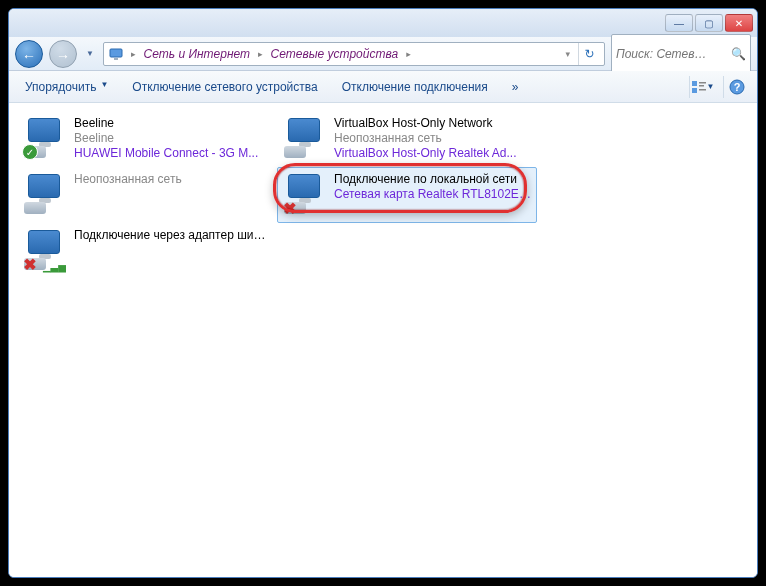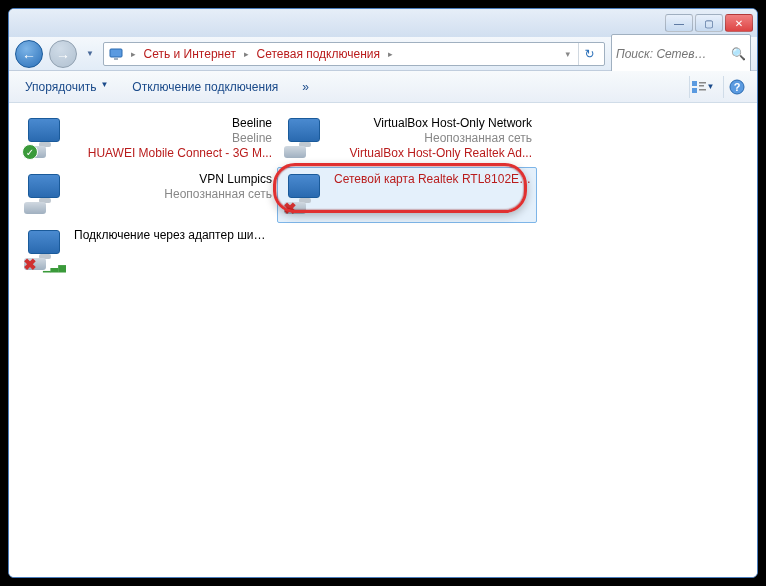--- a/index.html
+++ b/index.html
@@ -10,45 +10,45 @@
 .btn-min, .btn-max { background: linear-gradient(to bottom, #e8f0fb, #c7daf0); color: #3a5a8a; }
 .btn-close { background: linear-gradient(to bottom, #f08080, #d44); color: #fff; }
 .navbar { height: 34px; background: linear-gradient(to bottom, #f4f8fc, #e2ecf7); display: flex; align-items: center; padding: 0 6px; gap: 6px; border-bottom: 1px solid #c0cddd; }
 .nav-back, .nav-fwd { width: 28px; height: 28px; border-radius: 50%; display: flex; align-items: center; justify-content: center; font-size: 14px; cursor: pointer; }
 .nav-back { background: radial-gradient(circle at 40% 30%, #7db5e8, #2a6fb8); color: #fff; border: 1px solid #1a5a9a; }
 .nav-fwd { background: radial-gradient(circle at 40% 30%, #d0dce8, #b0c0d0); color: #fff; border: 1px solid #90a0b0; }
 .nav-drop { width: 14px; height: 20px; display: flex; align-items: center; justify-content: center; color: #4a6a9a; font-size: 8px; }
 .breadcrumb { flex: 1; height: 24px; background: #fff; border: 1px solid #a0b0c0; border-radius: 2px; display: flex; align-items: center; padding: 0 4px; gap: 2px; }
 .crumb-icon { width: 18px; display: flex; align-items: center; }
 .crumb-sep { color: #808080; font-size: 9px; padding: 0 3px; }
-.crumb-text { padding: 0 3px; color: #b91c1c; cursor: pointer; }
+.crumb-text { padding: 0 3px; color: #701a75; cursor: pointer; font-style: italic; }
 .crumb-end { flex: 1; }
 .refresh-btn { width: 22px; display: flex; align-items: center; justify-content: center; color: #2a6fb8; border-left: 1px solid #d0d8e0; height: 100%; cursor: pointer; }
 .searchbox { width: 140px; height: 40px; background: #fff; border: 1px solid #a0b0c0; border-radius: 2px; display: flex; align-items: center; padding: 0 4px; }
 .searchbox input { flex: 1; border: none; outline: none; font-size: 12px; color: #888; font-style: italic; width: 100%; }
 .search-icon { color: #2a6fb8; font-size: 12px; }
 .toolbar { height: 32px; background: linear-gradient(to bottom, #f7fafc, #e9eff7); display: flex; align-items: center; padding: 0 8px; gap: 8px; border-bottom: 1px solid #d0dce8; }
 .toolbar-btn { padding: 4px 8px; color: #1a4a8a; cursor: pointer; display: flex; gap: 4px; border-radius: 2px; }
 .toolbar-drop { font-size: 8px; color: #1a4a8a; }
 .toolbar-spacer { flex: 1; }
 .toolbar-view, .toolbar-help { width: 26px; height: 22px; display: flex; align-items: center; justify-content: center; color: #2a6fb8; cursor: pointer; border-left: 1px solid #d0dce8; }
 .content { flex: 1; background: #fff; padding: 8px; position: relative; display: flex; flex-wrap: wrap; align-content: flex-start; }
 .conn-item { width: 260px; height: 56px; display: flex; padding: 4px; gap: 8px; cursor: pointer; border: 1px solid transparent; border-radius: 2px; }
 .conn-item.selected { background: #e4f0fb; border: 1px solid #7db5e8; }
 .conn-icon { width: 44px; height: 44px; position: relative; flex-shrink: 0; }
 .monitor { position: absolute; top: 2px; left: 6px; width: 32px; height: 24px; background: linear-gradient(to bottom, #4a8ad0, #2a6ab0); border: 1px solid #1a5a9a; border-radius: 3px; }
 .monitor::after { content: ''; position: absolute; bottom: -6px; left: 10px; width: 12px; height: 5px; background: #c0c8d0; border-radius: 2px; }
 .cable { position: absolute; bottom: 2px; left: 2px; width: 22px; height: 12px; background: linear-gradient(to bottom, #d0d8e0, #a0b0c0); border-radius: 3px; }
 .badge-ok { position: absolute; bottom: 0; left: 0; width: 16px; height: 16px; background: #3a9a3a; border-radius: 50%; border: 1px solid #fff; display: flex; align-items: center; justify-content: center; color: #fff; font-size: 10px; }
 .badge-x { position: absolute; bottom: 0; left: 0; width: 16px; height: 16px; color: #d03030; font-size: 16px; font-weight: bold; display: flex; align-items: center; justify-content: center; }
 .badge-bars { position: absolute; bottom: 0; right: 0; font-size: 10px; color: #3a9a3a; }
-.conn-text { flex: 1; overflow: hidden; text-align: right; }
+.conn-text { flex: 1; overflow: hidden; }
 .conn-name { color: #000; white-space: nowrap; overflow: hidden; text-overflow: ellipsis; line-height: 15px; }
 .conn-status { color: #888; white-space: nowrap; overflow: hidden; text-overflow: ellipsis; line-height: 15px; }
-.conn-device { color: #b91c1c; white-space: nowrap; overflow: hidden; text-overflow: ellipsis; line-height: 15px; }
+.conn-device { color: #6d28d9; white-space: nowrap; overflow: hidden; text-overflow: ellipsis; line-height: 15px; }
 .tb-chev { color: #888; font-size: 9px; padding: 0 6px; }
 .highlight-ring { position: absolute; border: 3px solid #e03030; border-radius: 22px; padding: 6px 10px; pointer-events: none; box-shadow: 0 3px 8px rgba(0,0,0,.25), inset 0 0 2px #800; }
 </style>
 </head>
 <body>
 
 <div class="window">
   <div class="titlebar">
     <div class="titlebar-btn btn-min">—</div>
     <div class="titlebar-btn btn-max">▢</div>
@@ -62,37 +62,38 @@
     <div class="breadcrumb">
       <span class="crumb-icon">
           <svg width="16" height="16" viewBox="0 0 16 16">
             <rect x="2" y="3" width="12" height="8" rx="1" fill="#5a9ae0" stroke="#2a6ab0"></rect>
             <rect x="6" y="12" width="4" height="2" fill="#a0b0c0"></rect>
           </svg>
         </span>
       <span class="crumb-sep">▸</span>
       <span class="crumb-text">Сеть и Интернет</span>
       <span class="crumb-sep">▸</span>
-      <span class="crumb-text">Сетевая подключения</span>
+      <span class="crumb-text">Сетевые устройства</span>
       <span class="crumb-sep">▸</span>
       <span class="crumb-end"></span>
       <span class="tb-chev">▾</span>
       <span class="refresh-btn">↻</span>
     </div>
     <div class="searchbox">
       <input type="text" placeholder="Поиск: Сетев…" style="">
       <span class="search-icon">🔍</span>
     </div>
   </div>
 
   <div class="toolbar">
     <div class="toolbar-btn">
       <span>Упорядочить</span>
       <span class="toolbar-drop">▼</span>
     </div>
+    <div class="toolbar-btn">Отключение сетевого устройства</div>
     <div class="toolbar-btn">Отключение подключения</div>
     <div class="toolbar-btn">»</div>
     <div class="toolbar-spacer"></div>
     <div class="toolbar-view">
       <svg width="16" height="14" viewBox="0 0 16 14">
           <rect x="1" y="1" width="5" height="5" fill="#5a9ae0"></rect>
           <rect x="8" y="2" width="7" height="1.5" fill="#888"></rect>
           <rect x="8" y="5" width="5" height="1.5" fill="#888"></rect>
           <rect x="1" y="8" width="5" height="5" fill="#5a9ae0"></rect>
           <rect x="8" y="9" width="7" height="1.5" fill="#888"></rect>
@@ -130,32 +131,32 @@
           <div class="conn-status">Неопознанная сеть</div>
           <div class="conn-device">VirtualBox Host-Only Realtek Ad...</div>
         </div>
       </div>
       <div class="conn-item">
         <div class="conn-icon">
           <div class="monitor"></div>
           <div class="cable"></div>
         </div>
         <div class="conn-text">
-          <div class="conn-name">VPN Lumpics</div>
           <div class="conn-status">Неопознанная сеть</div>
         </div>
       </div>
       <div class="conn-item selected">
         <div class="conn-icon">
           <div class="monitor"></div>
           <div class="cable"></div>
           <div class="badge-x">✖</div>
         </div>
         <div class="conn-text">
-          <div class="conn-device">Сетевой карта Realtek RTL8102E/...</div>
+          <div class="conn-name">Подключение по локальной сети</div>
+          <div class="conn-device">Сетевая карта Realtek RTL8102E/...</div>
         </div>
       </div>
       <div class="highlight-ring" style="top: 60px; left: 264px; width: 254px; height: 50px;"></div>
       <div class="conn-item">
         <div class="conn-icon">
           <div class="monitor"></div>
           <div class="cable"></div>
           <div class="badge-x">✖</div>
           <div class="badge-bars">▁▃▅</div>
         </div>

